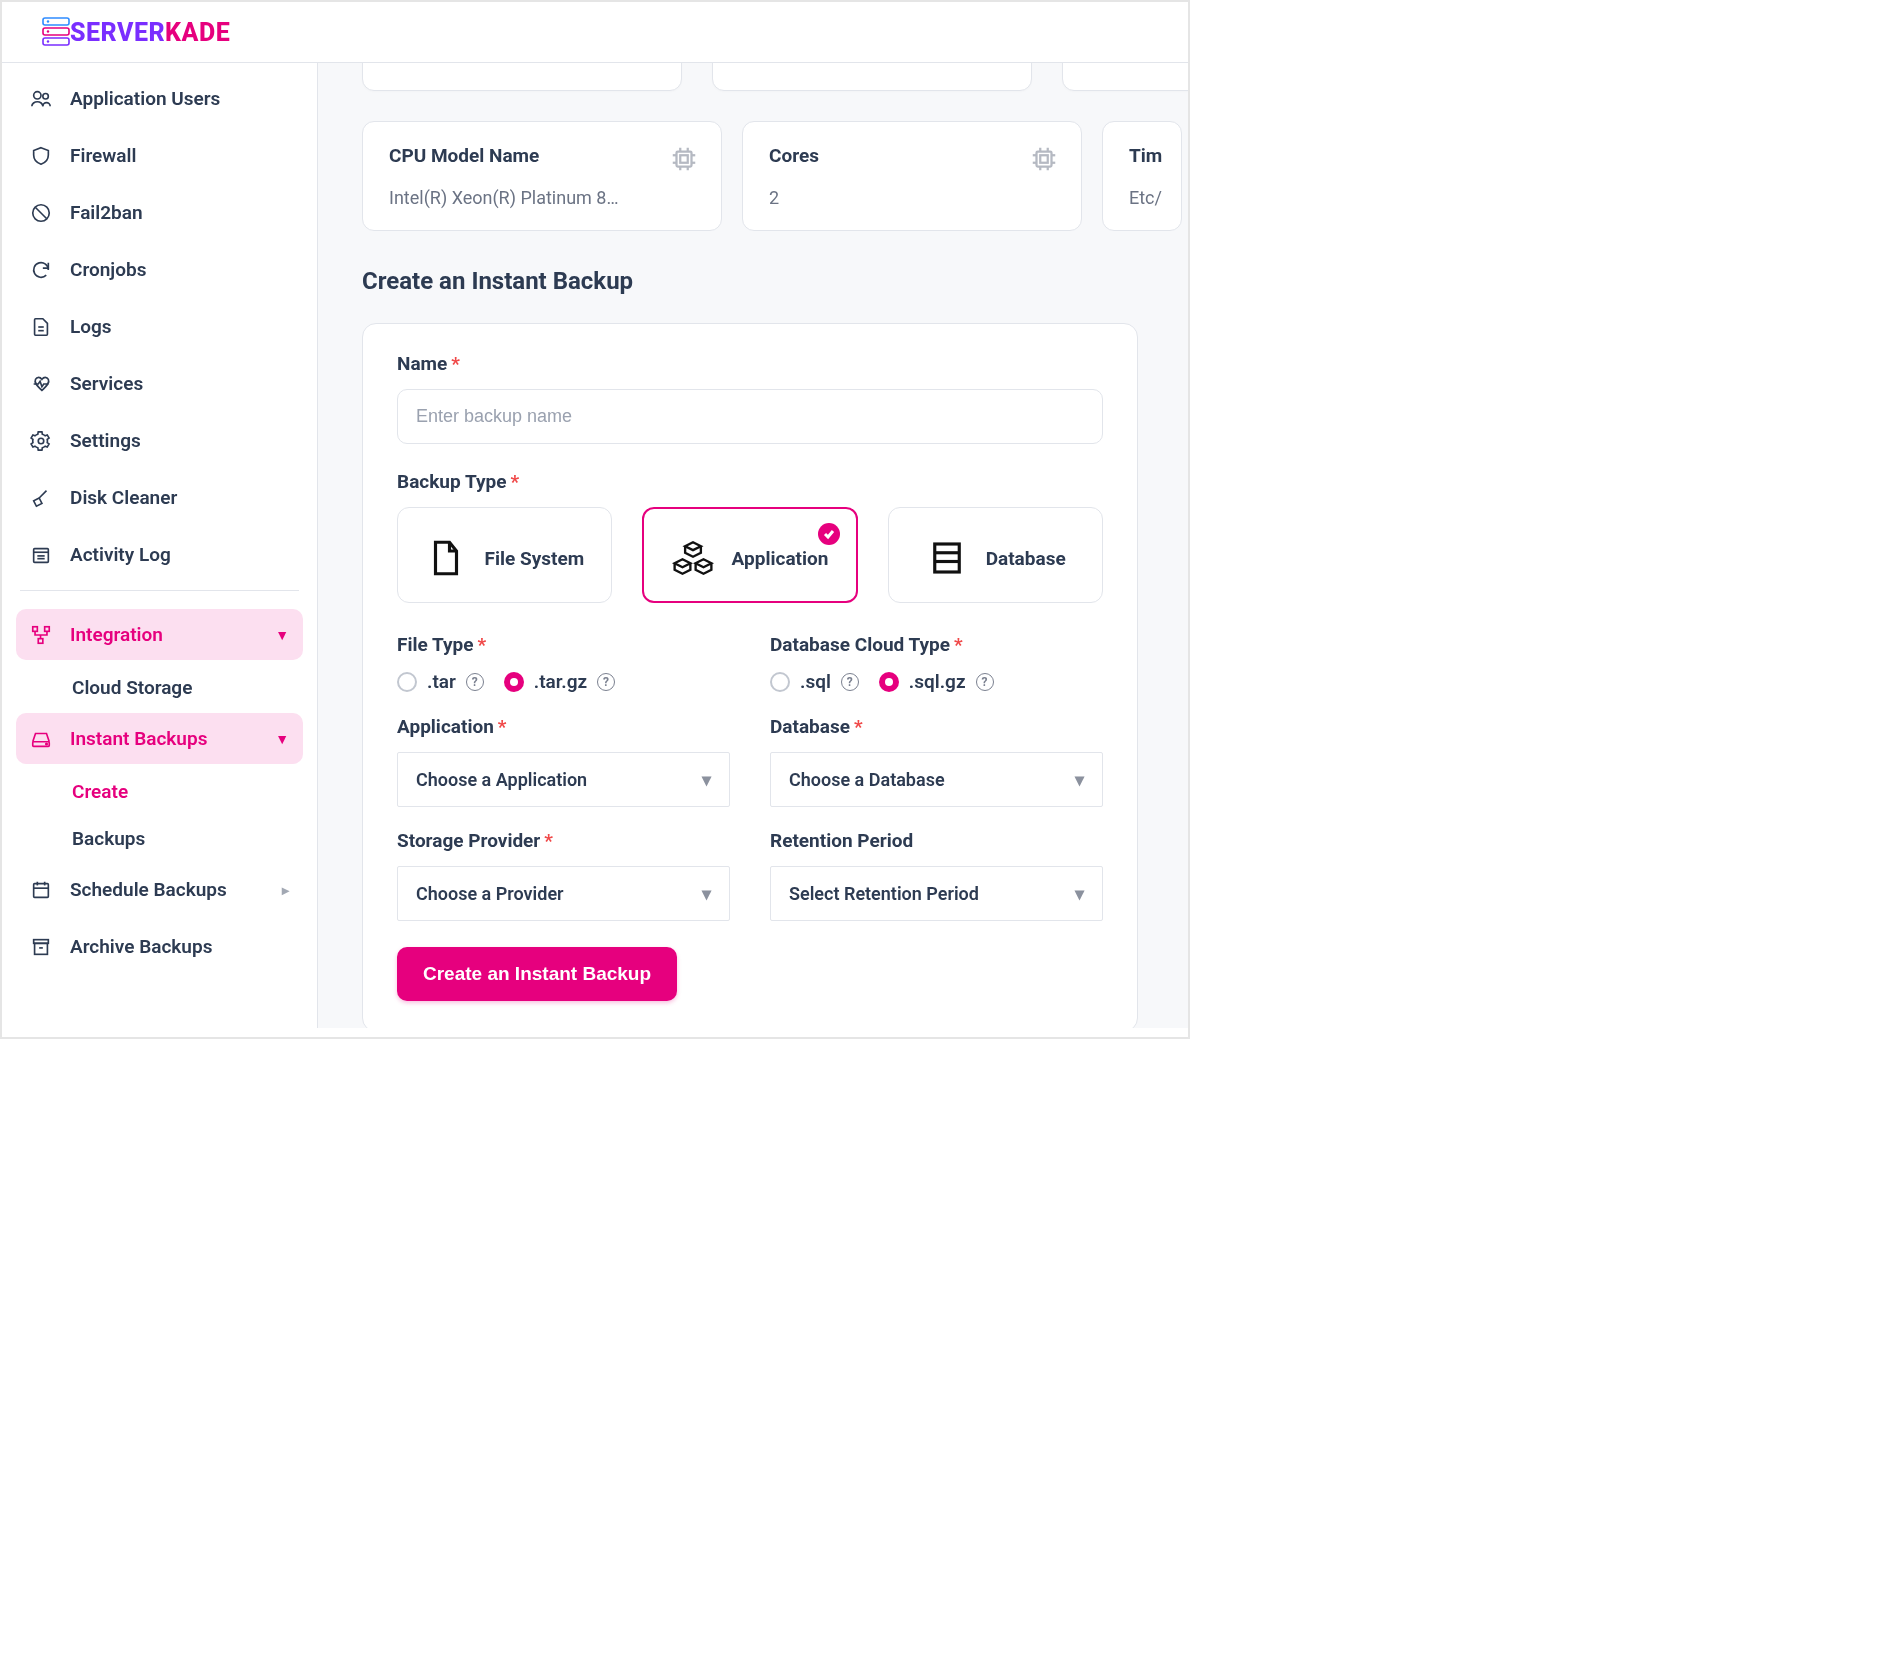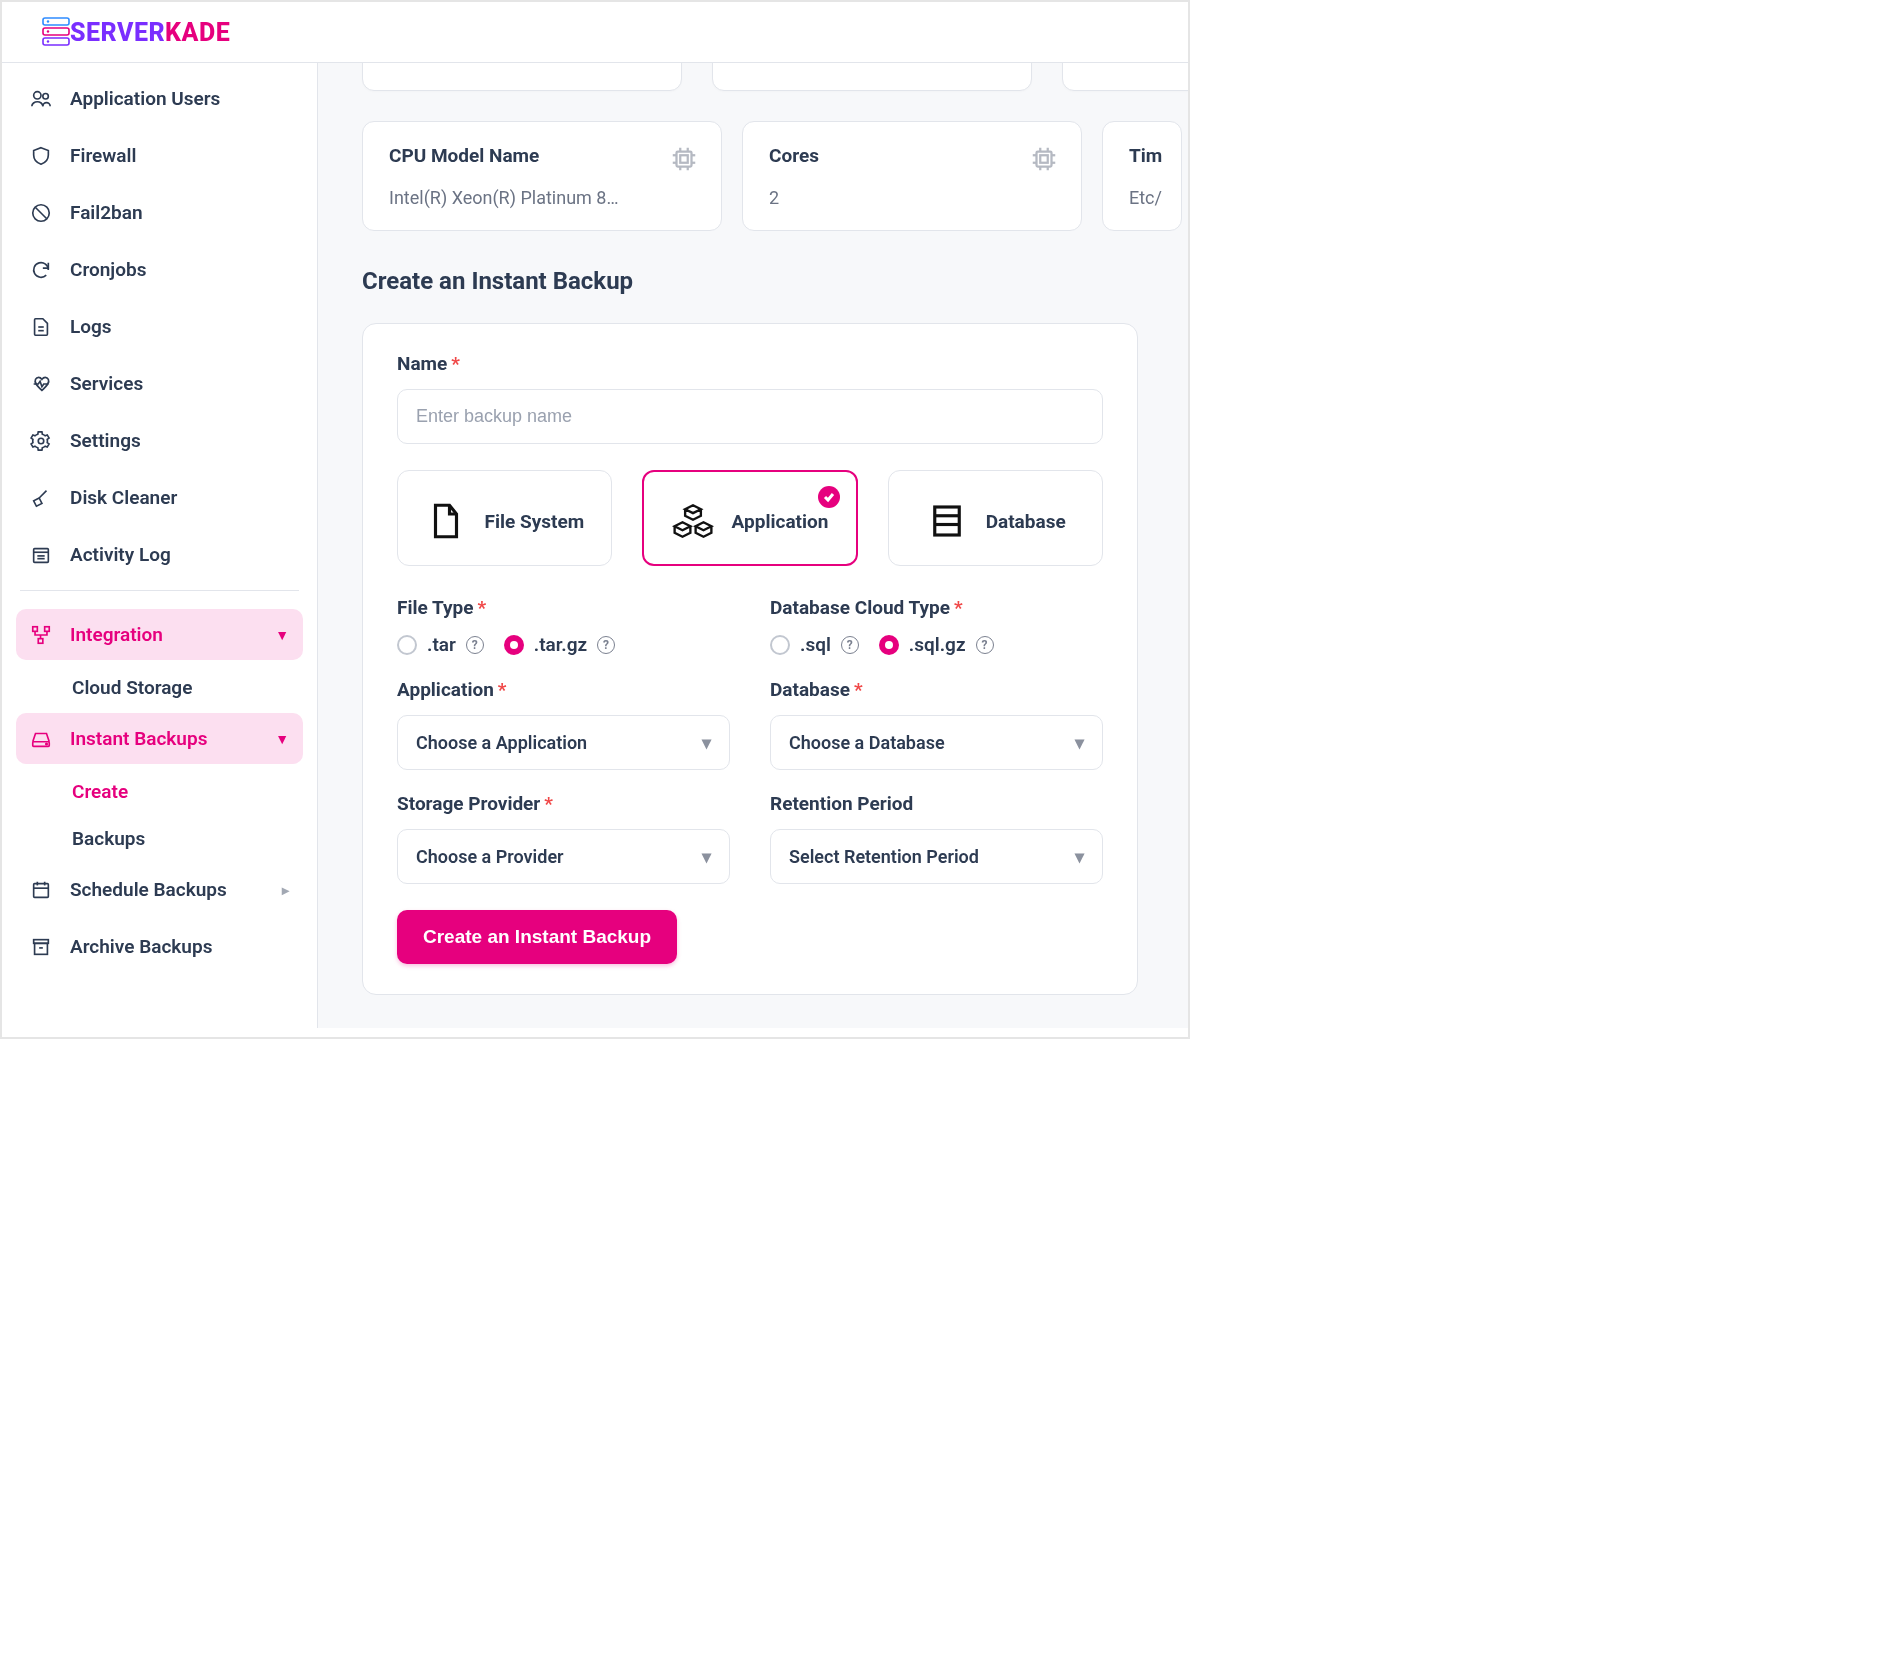--- a/index.html
+++ b/index.html
@@ -187,21 +187,21 @@
     display: inline-flex;
     align-items: center;
     justify-content: center;
     font-size: 12px;
     color: #7b8190;
     font-weight: 700;
     flex-shrink: 0;
   }
   .select {
     border: 1px solid var(--border);
-    border-radius: 10px;
+    border-radius: 2px;
     padding: 16px 18px;
     font-size: 18px;
     font-weight: 600;
     display: flex;
     justify-content: space-between;
     align-items: center;
     cursor: pointer;
   }
   .chev { color: #8b919e; }
   .submit-btn {
@@ -409,20 +409,23 @@
     <h2 class="section-title">Create an Instant Backup</h2>
 
     <div class="panel">
       
       <div class="field-label">
         <span>Name</span><span class="req">*</span>
       </div>
       <input class="text-input" placeholder="Enter backup name" style="">
 
       
+      <div class="field-label">
+        <span>Backup Type</span><span class="req">*</span>
+      </div>
       <div class="type-row">
         <div class="type-card">
           <svg viewBox="0 0 24 24" fill="none" stroke="#111" stroke-width="1.8">
               <path d="M14 3H6v18h12V8l-4-5z"></path>
               <polyline points="14 3 14 8 18 8"></polyline>
             </svg>
           <div class="label">File System</div>
         </div>
         <div class="type-card selected">
           <div class="check-badge">

